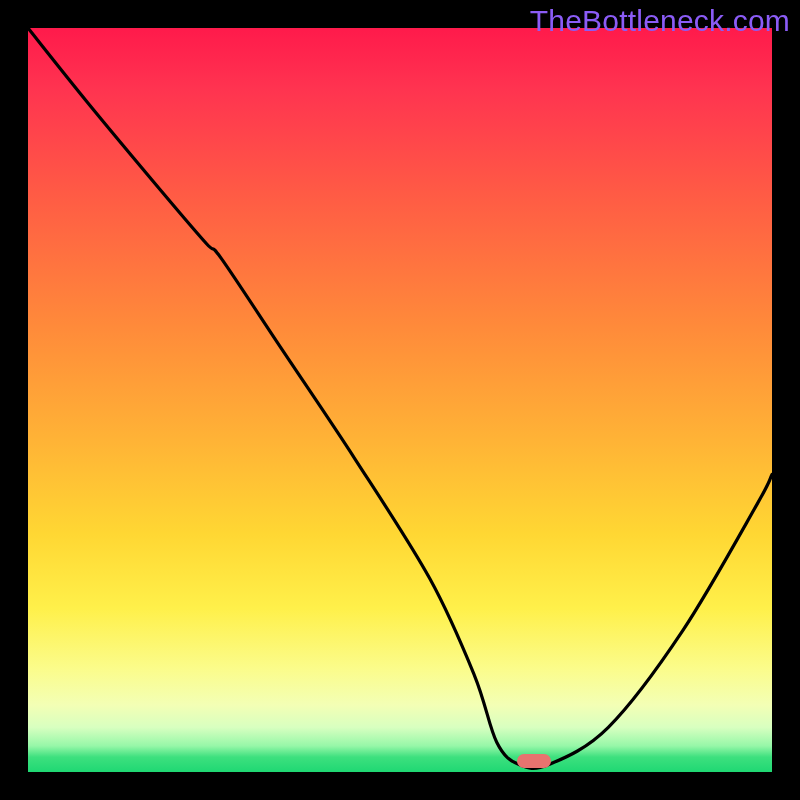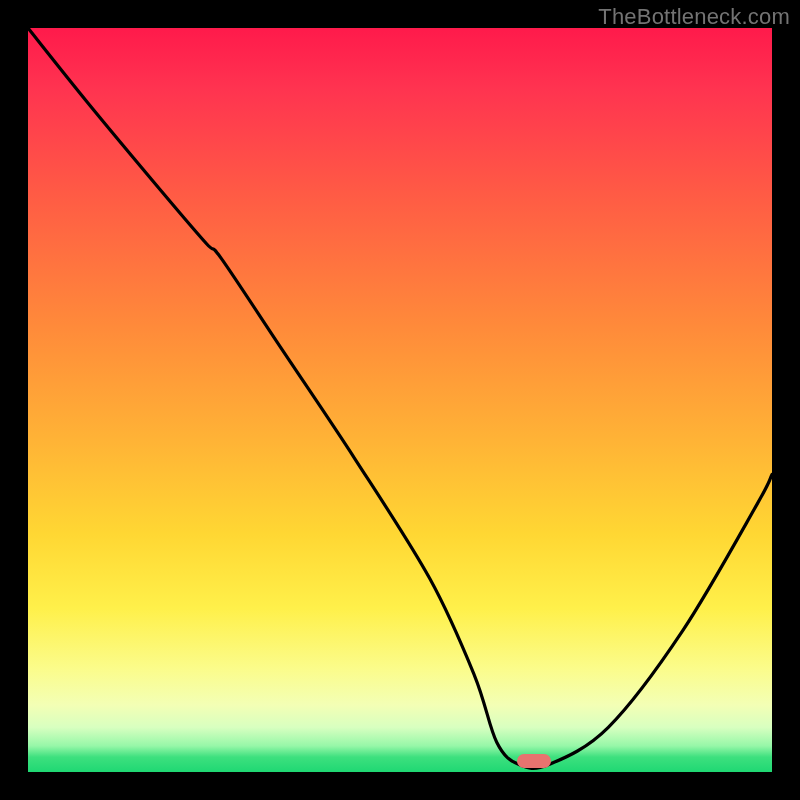--- a/index.html
+++ b/index.html
@@ -37,22 +37,22 @@
       #d8ffc0 94%,
       #96f7a8 96.5%,
       #3de07e 98%,
       #1fd873 100%
     );
   }
   .watermark {
     position: absolute;
     top: 4px;
     right: 10px;
-    color: #737373;
-    font-size: 22px;
+    color: #8b5cf6;
+    font-size: 30px;
     letter-spacing: 0.2px;
     user-select: none;
   }
   svg.curve {
     position: absolute;
     left: 0;
     top: 0;
     width: 744px;
     height: 744px;
     overflow: visible;

